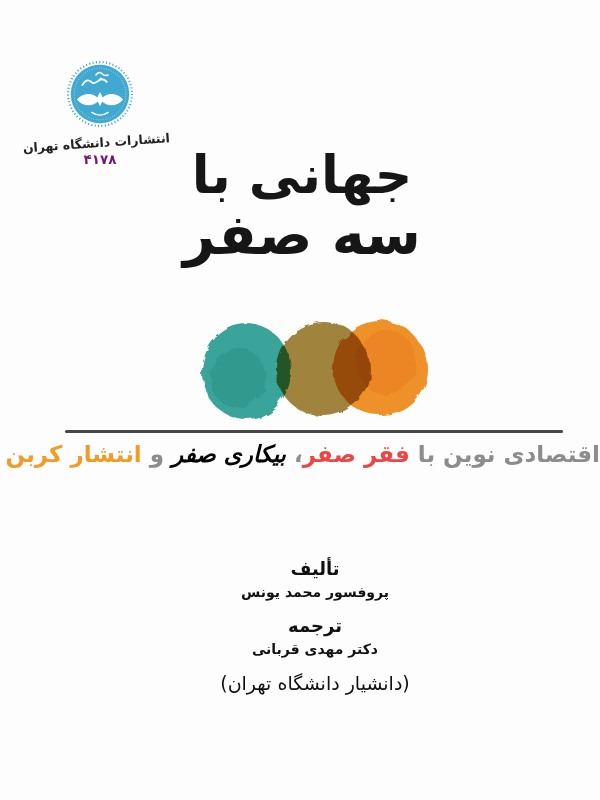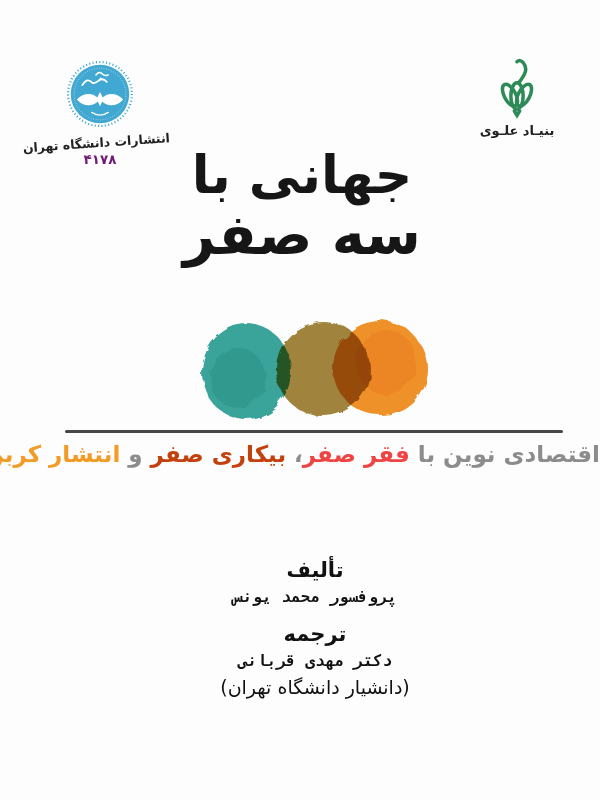--- a/index.html
+++ b/index.html
@@ -36,30 +36,30 @@
   .circles{position:absolute;left:180px;top:306px;}
   
   .divider{position:absolute;left:65px;top:430px;width:498px;height:3px;background:#474747;border-radius:2px;}
   .subtitle{
     position:absolute;top:441px;left:0;width:100%;padding-left:28px;
     box-sizing:border-box;text-align:center;direction:rtl;
     font-size:23px;font-weight:bold;white-space:nowrap;
   }
   .seg-gray{color:#8c8c8c;}
   .seg-teal{color:#ef4444;}
-  .seg-olive{color:#c2410c;}
+  .seg-olive{color:#000000;font-style:italic;}
   .seg-orange{color:#f29b27;}
   
   .credits{
     position:absolute;top:558px;left:0;width:100%;padding-left:30px;
     box-sizing:border-box;text-align:center;direction:rtl;color:#111;
   }
-  .credit-label{font-size:21px;font-weight:bold;margin-bottom:5px;}
-  .credit-name{font-size:16px;font-weight:bold;margin-bottom:15px;font-family:Liberation Mono, monospace;}
-  .credit-name.last{margin-bottom:5px;text-align:center;}
+  .credit-label{font-size:18px;font-weight:bold;margin-bottom:5px;}
+  .credit-name{font-size:14px;font-weight:bold;margin-bottom:15px;}
+  .credit-name.last{margin-bottom:15px;text-align:center;}
   .credit-note{font-size:19px;font-weight:normal;}
 </style>
 </head>
 <body>
 
 <div class="page">
 
   <div class="ut-block">
     <svg class="ut-seal" width="68" height="68" viewBox="-50 -50 100 100">
       <circle r="47" fill="none" stroke-width="3.2" stroke-dasharray="1.6 3.4" stroke="#41a8d2"></circle>
@@ -72,32 +72,20 @@
         <path d="M -12,27 q 12,8 24,0" stroke-width="2"></path>
       </g>
       <path d="M -3,6 C -10,-2 -24,-3 -34,8 C -24,20 -10,18 -3,11 Z" fill="#ffffff"></path>
       <path d="M 3,6 C 10,-2 24,-3 34,8 C 24,20 10,18 3,11 Z" fill="#ffffff"></path>
       <path d="M 0,-3 L 5,7 L 0,18 L -5,7 Z" fill="#ffffff"></path>
     </svg>
     <div class="ut-caption">انتشارات دانشگاه تهران</div>
     <div class="ut-number">۴۱۷۸</div>
   </div>
 
-  <div class="alavi-block">
-    <svg class="alavi-emblem" width="44" height="62" viewBox="-25 -35 50 70">
-      <g fill="none" stroke-width="4" stroke-linecap="round" stroke="#2e8b57">
-        <ellipse cx="0" cy="8" rx="7" ry="15"></ellipse>
-        <ellipse cx="-8" cy="7" rx="6.5" ry="13.5" transform="rotate(-28 -8 7)"></ellipse>
-        <ellipse cx="8" cy="7" rx="6.5" ry="13.5" transform="rotate(28 8 7)"></ellipse>
-        <path d="M 2,-7 C 9,-16 13,-23 7,-30 q -4,-4 -7,-1"></path>
-        <path d="M -3,25 L 0,30 L 3,25"></path>
-      </g>
-    </svg>
-    <div class="alavi-caption">بنیـاد علـوی</div>
-  </div>
 
   <div class="title-block">
     <div class="title-line1">جهانی با</div>
     <div class="title-line2">سه صفر</div>
   </div>
 
   <svg class="circles" width="260" height="124" viewBox="0 0 260 124">
     <defs>
       <filter id="wc1" x="-20%" y="-20%" width="140%" height="140%">
         <feTurbulence type="fractalNoise" baseFrequency="0.05" numOctaves="3" seed="7" result="n"></feTurbulence>

